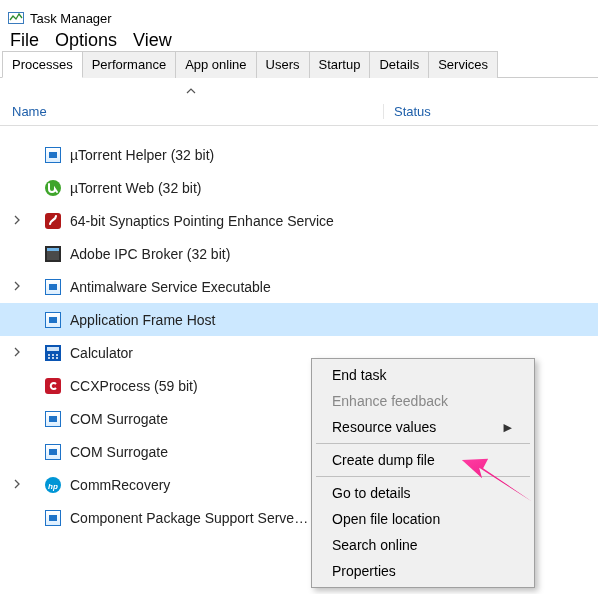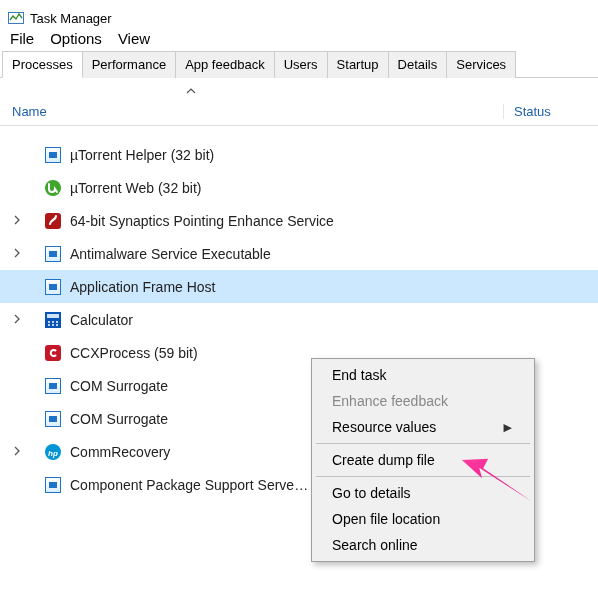--- a/index.html
+++ b/index.html
@@ -30,21 +30,21 @@
   .titlebar .title {
     font-size: 13px;
   }
   .menubar {
     display: flex;
     padding: 2px 4px;
     height: 22px;
   }
   .menubar .menu-item {
     padding: 2px 10px 2px 6px;
-    font-size: 15px;
+    font-size: 18px;
     cursor: default;
   }
   .tabs {
     display: flex;
     border-bottom: 1px solid #ccc;
     padding-left: 2px;
     margin-top: 2px;
   }
   .tab {
     padding: 5px 9px;
@@ -78,21 +78,21 @@
   .headers {
     display: flex;
     border-bottom: 1px solid #ddd;
     color: #1e5faa;
     font-size: 13px;
     height: 28px;
     align-items: flex-end;
     padding-bottom: 6px;
   }
   .col-name {
-    width: 504px;
+    width: 384px;
     padding-left: 12px;
     border-right: 1px solid #e5e5e5;
   }
   .col-status {
     padding-left: 10px;
     flex: 1;
   }
   .process-list {
     margin-top: 12px;
   }
@@ -196,21 +196,21 @@
 
 <div class="menubar">
   <div class="menu-item">File</div>
   <div class="menu-item">Options</div>
   <div class="menu-item">View</div>
 </div>
 
 <div class="tabs">
   <div class="tab active">Processes</div>
   <div class="tab">Performance</div>
-  <div class="tab">App feedback</div>
+  <div class="tab">App online</div>
   <div class="tab">Users</div>
   <div class="tab">Startup</div>
   <div class="tab">Details</div>
   <div class="tab">Services</div>
 </div>
 
 <div class="sort-indicator">
   <span class="chev">
     <svg width="10" height="6" viewBox="0 0 10 6">
         <polyline points="1,5 5,1 9,5" fill="none" stroke="#555" stroke-width="1.2"></polyline>
@@ -250,20 +250,32 @@
           <polyline points="2,1 6,5 2,9" fill="none" stroke="#555" stroke-width="1.3"></polyline>
         </svg></span>
       <span class="indent"></span>
       <span class="proc-icon">
         <svg width="18" height="18" viewBox="0 0 18 18">
           <rect x="1" y="1" width="16" height="16" rx="3" fill="#b01818"></rect>
           <path d="M6 12c0-4 6-4 6-8" stroke="#fff" stroke-width="2.2" fill="none" stroke-linecap="round"></path>
         </svg>
       </span>
       <span class="proc-name">64-bit Synaptics Pointing Enhance Service</span>
+    </div>
+    <div class="row">
+      <span class="expander"></span>
+      <span class="indent"></span>
+      <span class="proc-icon">
+        <svg width="18" height="18" viewBox="0 0 18 18">
+          <rect x="1" y="1" width="16" height="16" fill="#2b2b2b"></rect>
+          <rect x="3" y="3" width="12" height="12" fill="#4a4a4a"></rect>
+          <rect x="3" y="3" width="12" height="3" fill="#6fb4e8"></rect>
+        </svg>
+      </span>
+      <span class="proc-name">Adobe IPC Broker (32 bit)</span>
     </div>
     <div class="row">
       <span class="expander"><svg width="8" height="10" viewBox="0 0 8 10">
           <polyline points="2,1 6,5 2,9" fill="none" stroke="#555" stroke-width="1.3"></polyline>
         </svg></span>
       <span class="indent"></span>
       <span class="proc-icon">
         <span class="ibox">
           <span class="inner"></span>
         </span>
@@ -361,20 +373,21 @@
   <div class="cm-item">
     <span>Resource values</span>
     <span class="sub-arrow">▶</span>
   </div>
   <div class="cm-sep"></div>
   <div class="cm-item">Create dump file</div>
   <div class="cm-sep"></div>
   <div class="cm-item">Go to details</div>
   <div class="cm-item">Open file location</div>
   <div class="cm-item">Search online</div>
+  <div class="cm-item">Properties</div>
 </div>
 
 <svg class="pink-arrow" width="90" height="60" viewBox="0 0 90 60">
   <defs>
     <linearGradient id="pg" x1="0" y1="0" x2="1" y2="1">
       <stop offset="0" stop-color="#ff3fa4"></stop>
       <stop offset="1" stop-color="#e6006f"></stop>
     </linearGradient>
   </defs>
   <path d="M 80 48 L 24 20 L 28 30 L 6 14 L 32 10 L 28 20 L 80 48 Z" fill="url(#pg)" transform="rotate(6 45 30)"></path>

